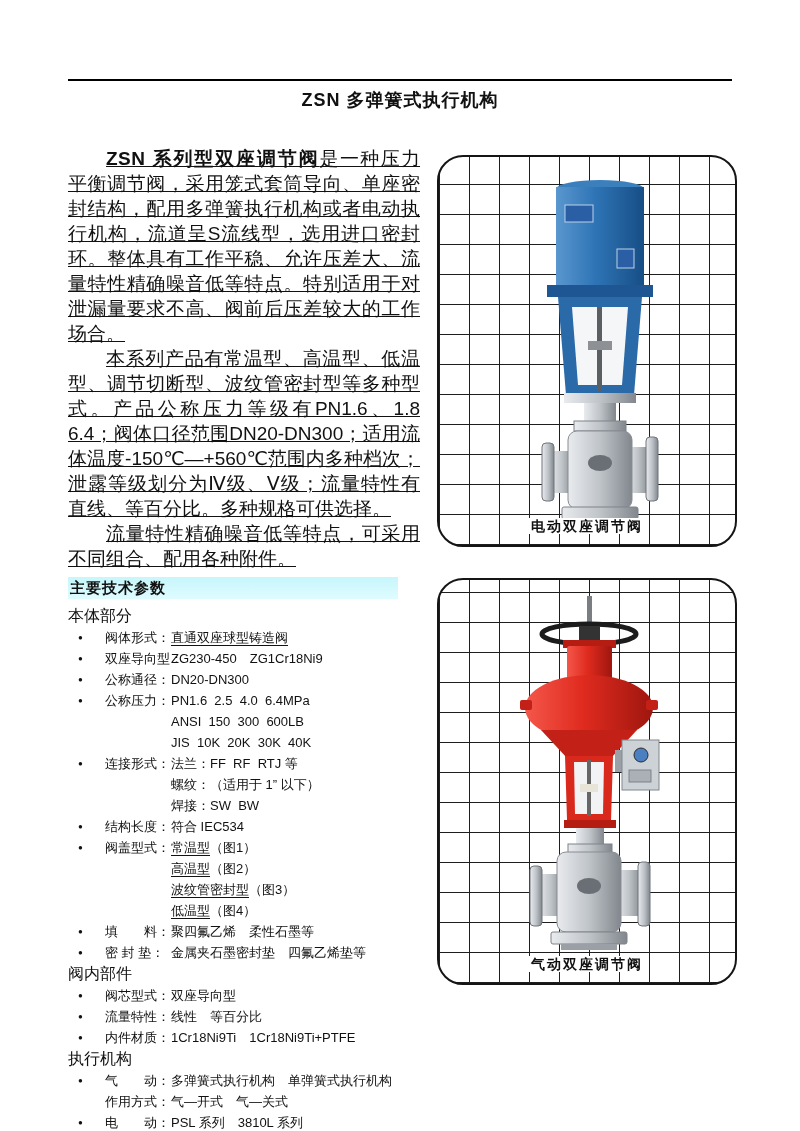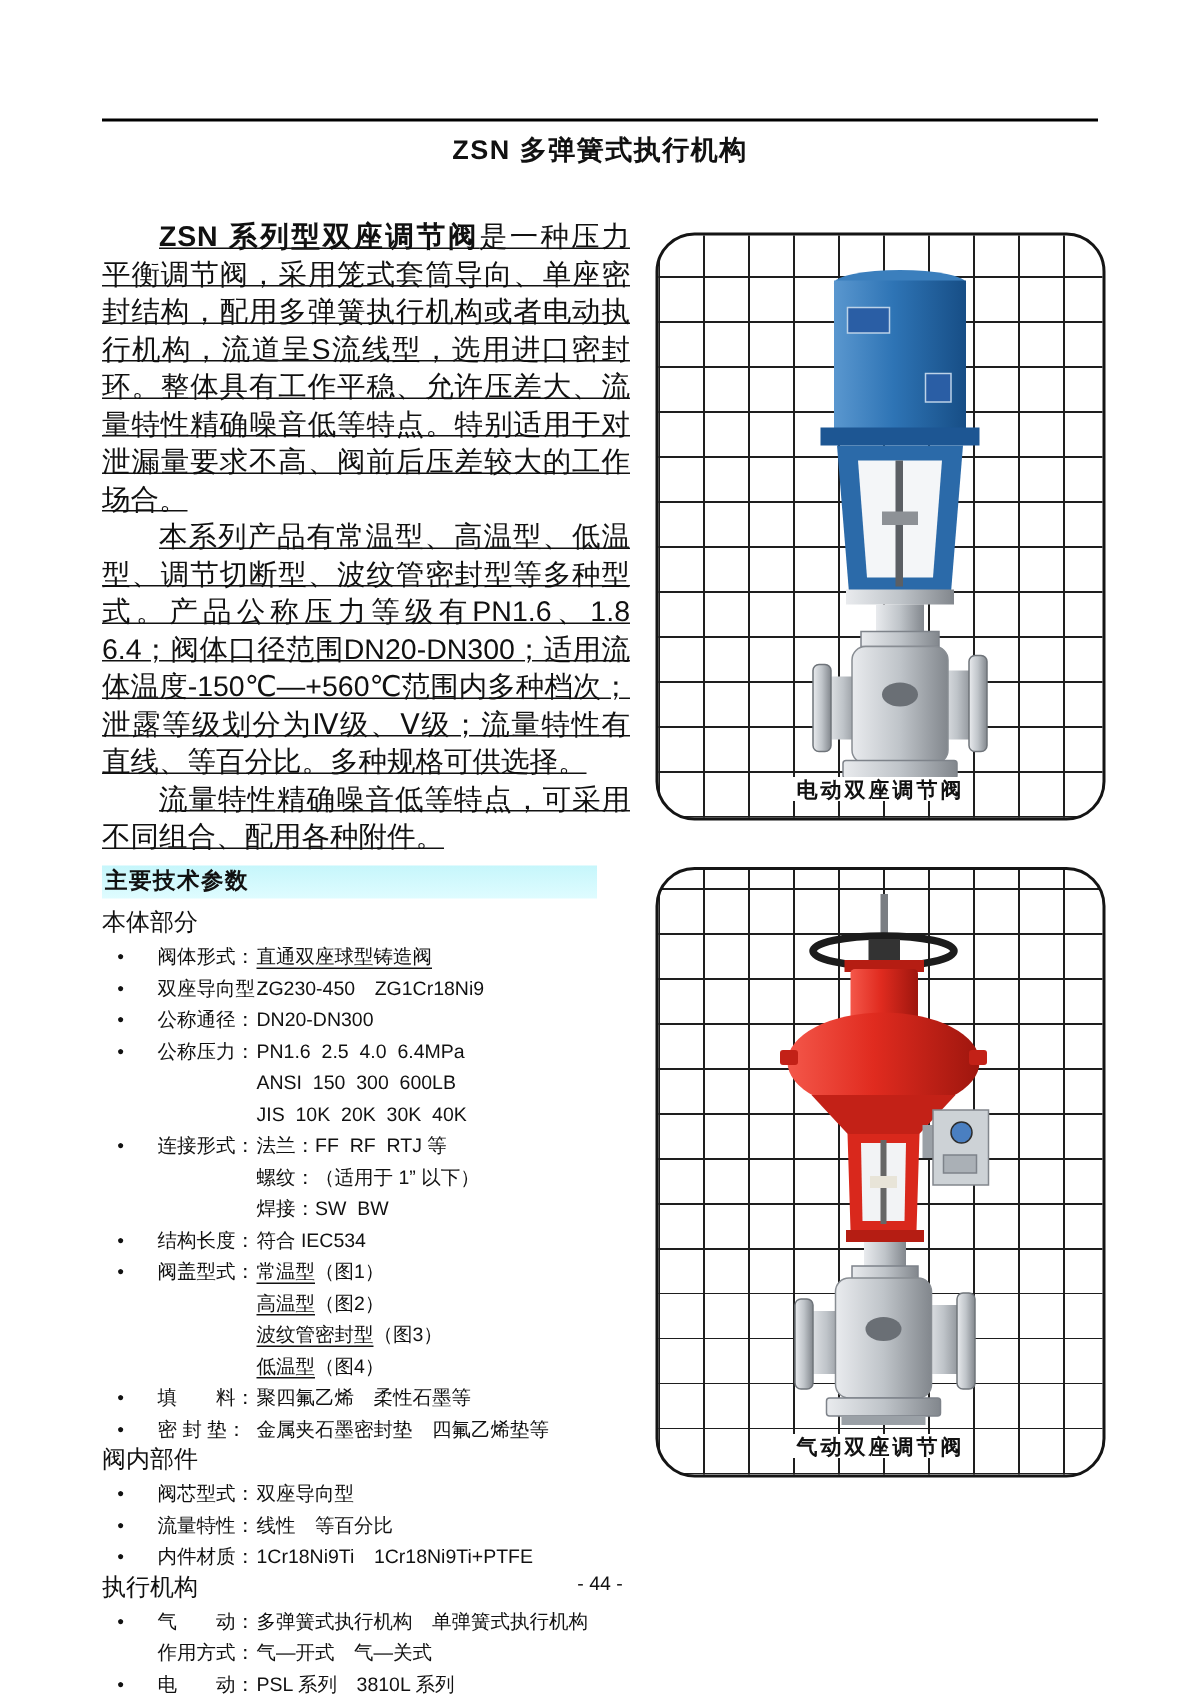--- a/index.html
+++ b/index.html
@@ -262,14 +262,13 @@
       <rect x="91" y="286" width="12" height="60" rx="4" fill="url(#silverG2)" stroke="#6f747a" stroke-width="1"></rect>
       <rect x="199" y="282" width="12" height="64" rx="4" fill="url(#silverG2)" stroke="#6f747a" stroke-width="1"></rect>
       <rect x="118" y="272" width="64" height="80" rx="9" fill="url(#silverG2)" stroke="#888d93" stroke-width="1"></rect>
       <ellipse cx="150" cy="306" rx="12" ry="8" fill="#6a6f75"></ellipse>
       <rect x="112" y="352" width="76" height="12" rx="2" fill="url(#silverG2)" stroke="#7e838a" stroke-width="1"></rect>
       <rect x="122" y="364" width="56" height="6" fill="#9aa0a6"></rect>
     </svg>
     <figcaption><span>气动双座调节阀</span></figcaption>
   </figure>
 
-  <div class="page-number">- 44 -</div>
 </div>
 
 </body></html>

